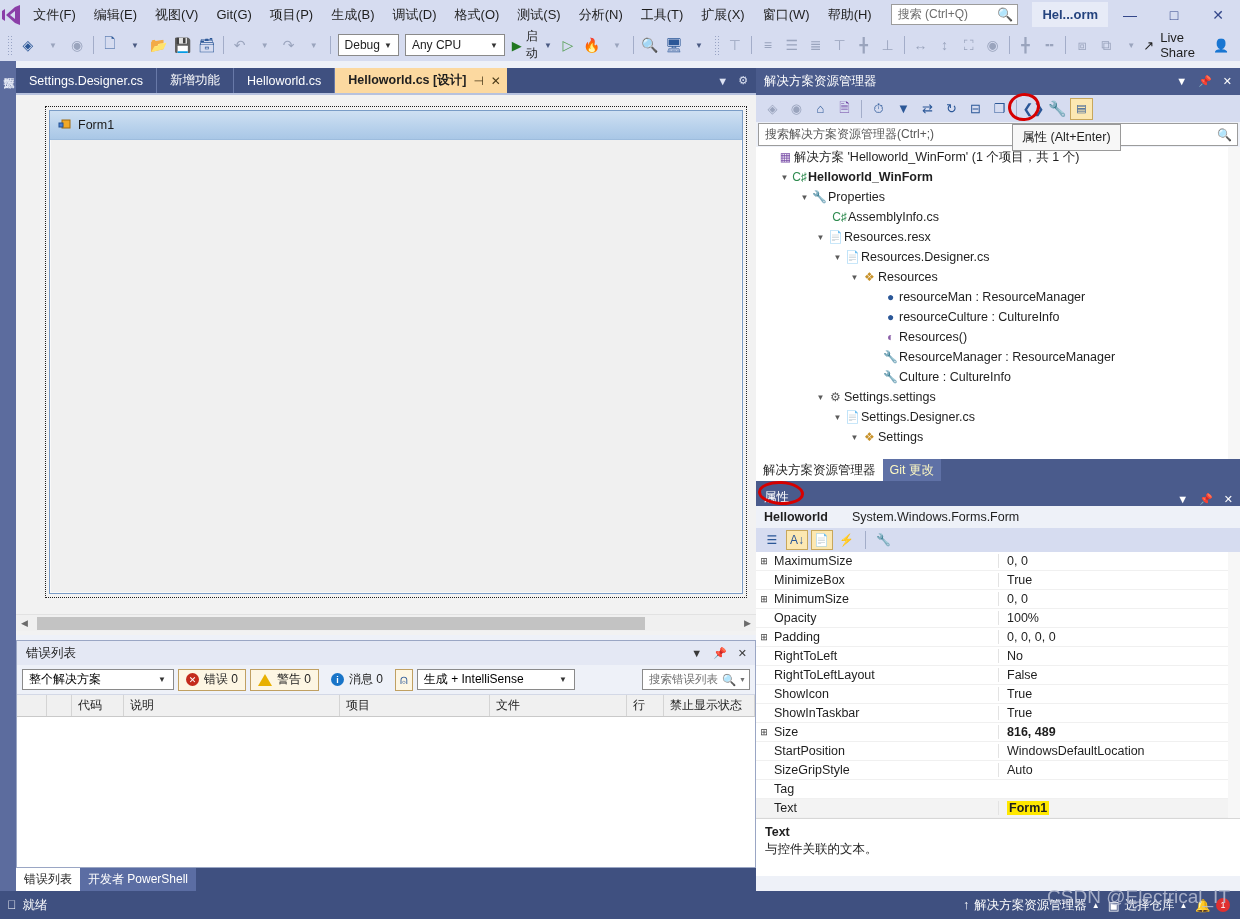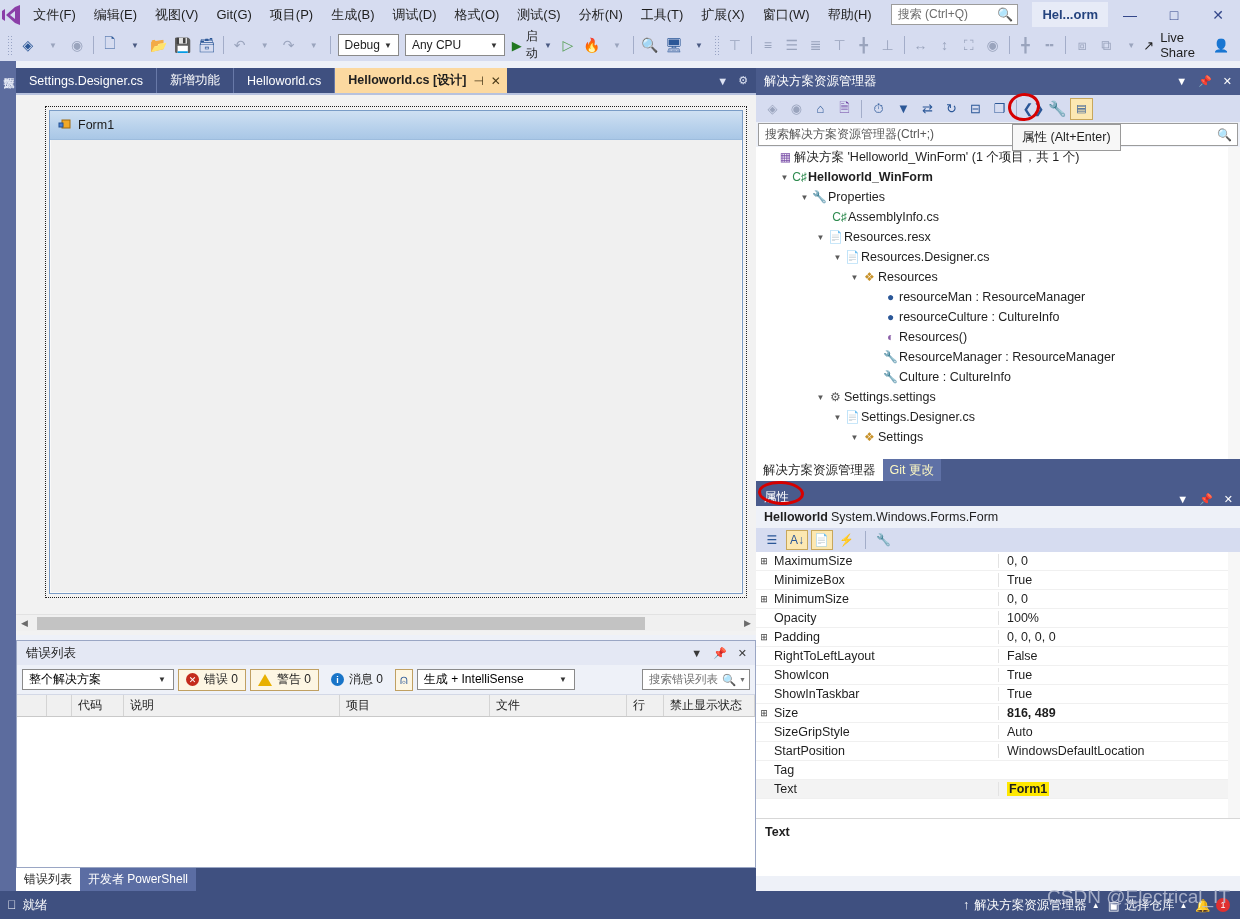--- a/index.html
+++ b/index.html
@@ -234,21 +234,21 @@
   .setab { padding: 0 7px; display: flex; align-items: center; font-size: 12.5px; color: #fef9c3; }
   .setab.sel { background: #fff; color: #1e1e1e; }
   .setab.alt { background: #5f71a6; }
 
   .prophead {
     height: 25px; background: #4a5b8c; display: flex; align-items: flex-end;
     padding-left: 8px; color: #ffffff; font-size: 12.5px; position: relative;
   }
   .prophead .ctrls { margin-left: auto; display: flex; gap: 11px; padding-right: 7px; font-size: 11px; }
   .propobj {
-    height: 22px; background: #eef1f8; display: flex; align-items: center; gap: 3px;
+    height: 22px; background: #eef1f8; display: flex; align-items: center; gap: 24px;
     padding-left: 8px; font-size: 12.5px; color: #1e1e1e;
   }
   .propobj .nm { font-weight: bold; }
   .proptb {
     height: 24px; background: #d6dcf0; display: flex; align-items: center; padding: 0 5px; gap: 3px;
   }
   .ptb { width: 22px; height: 20px; display: flex; align-items: center; justify-content: center;
     font-size: 12px; color: #2b5797; }
   .ptb.on { background: #fce8b2; border: 1px solid #c8a75c; }
   .ptb.dis { color: #9aa4bd; }
@@ -666,63 +666,69 @@
         <span class="pname">Opacity</span>
         <span class="pval">100%</span>
       </div>
       <div class="prow">
         <span class="exp">⊞</span>
         <span class="pname">Padding</span>
         <span class="pval">0, 0, 0, 0</span>
       </div>
       <div class="prow">
         <span class="exp"></span>
+        <span class="pname">RightToLeft</span>
+        <span class="pval">No</span>
+      </div>
+      <div class="prow">
+        <span class="exp"></span>
         <span class="pname">RightToLeftLayout</span>
         <span class="pval">False</span>
       </div>
       <div class="prow">
         <span class="exp"></span>
         <span class="pname">ShowIcon</span>
         <span class="pval">True</span>
       </div>
       <div class="prow">
         <span class="exp"></span>
         <span class="pname">ShowInTaskbar</span>
         <span class="pval">True</span>
       </div>
       <div class="prow">
         <span class="exp">⊞</span>
         <span class="pname">Size</span>
         <span class="pval b">816, 489</span>
       </div>
       <div class="prow">
         <span class="exp"></span>
+        <span class="pname">StartPosition</span>
+        <span class="pval">WindowsDefaultLocation</span>
+      </div>
+      <div class="prow">
+        <span class="exp"></span>
         <span class="pname">SizeGripStyle</span>
         <span class="pval">Auto</span>
       </div>
       <div class="prow">
         <span class="exp"></span>
-        <span class="pname">StartPosition</span>
-        <span class="pval">WindowsDefaultLocation</span>
-      </div>
-      <div class="prow">
-        <span class="exp"></span>
         <span class="pname">Tag</span>
         <span class="pval"></span>
       </div>
       <div class="prow sel">
         <span class="exp"></span>
         <span class="pname">Text</span>
         <span class="pval"><span class="hlite">Form1</span></span>
       </div>
       <div class="p-vscroll"></div>
     </div>
 
     <div class="propdesc">
       <div class="t">Text</div>
+      <div>与控件关联的文本。</div>
     </div>
   </div>
 
   <div class="redcircle" style="left:1008px; top:93px; width:32px; height:28px; transform: rotate(-8deg);"></div>
   <div class="redcircle" style="left:758px; top:481px; width:46px; height:24px; transform: rotate(3deg);"></div>
 
   <div class="tooltip">属性 (Alt+Enter)</div>
 
   <div class="statusbar">
     <div class="sb-left">

